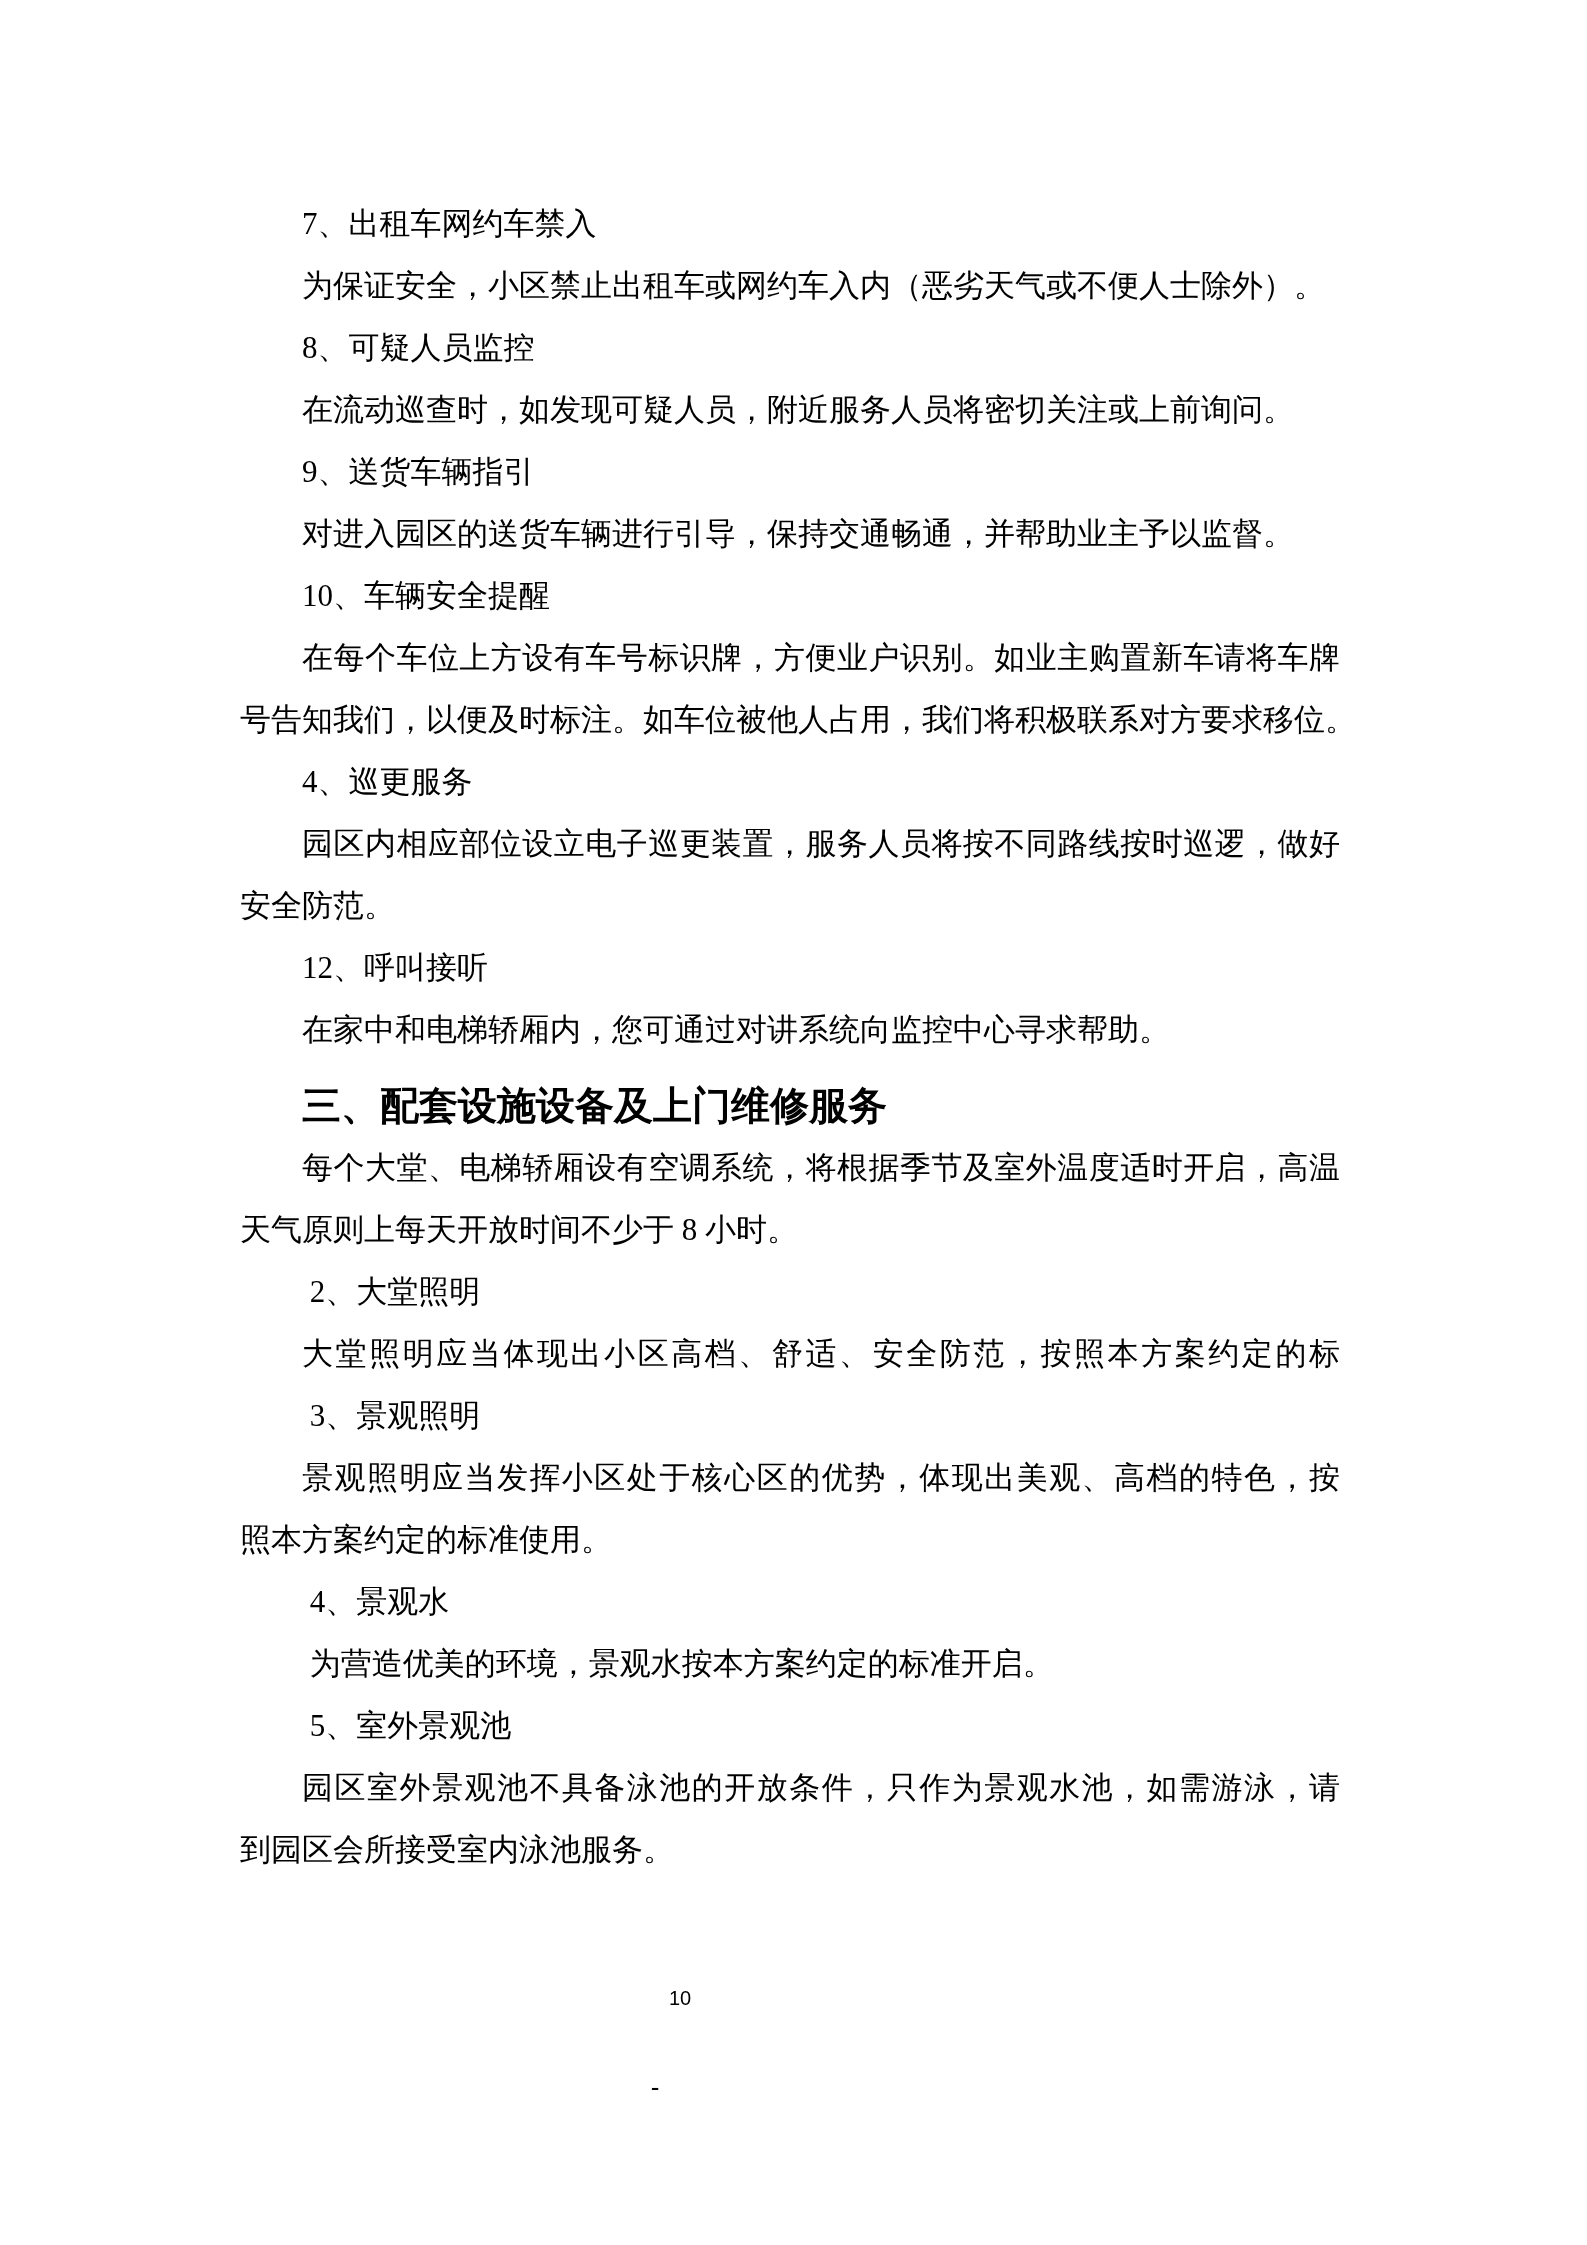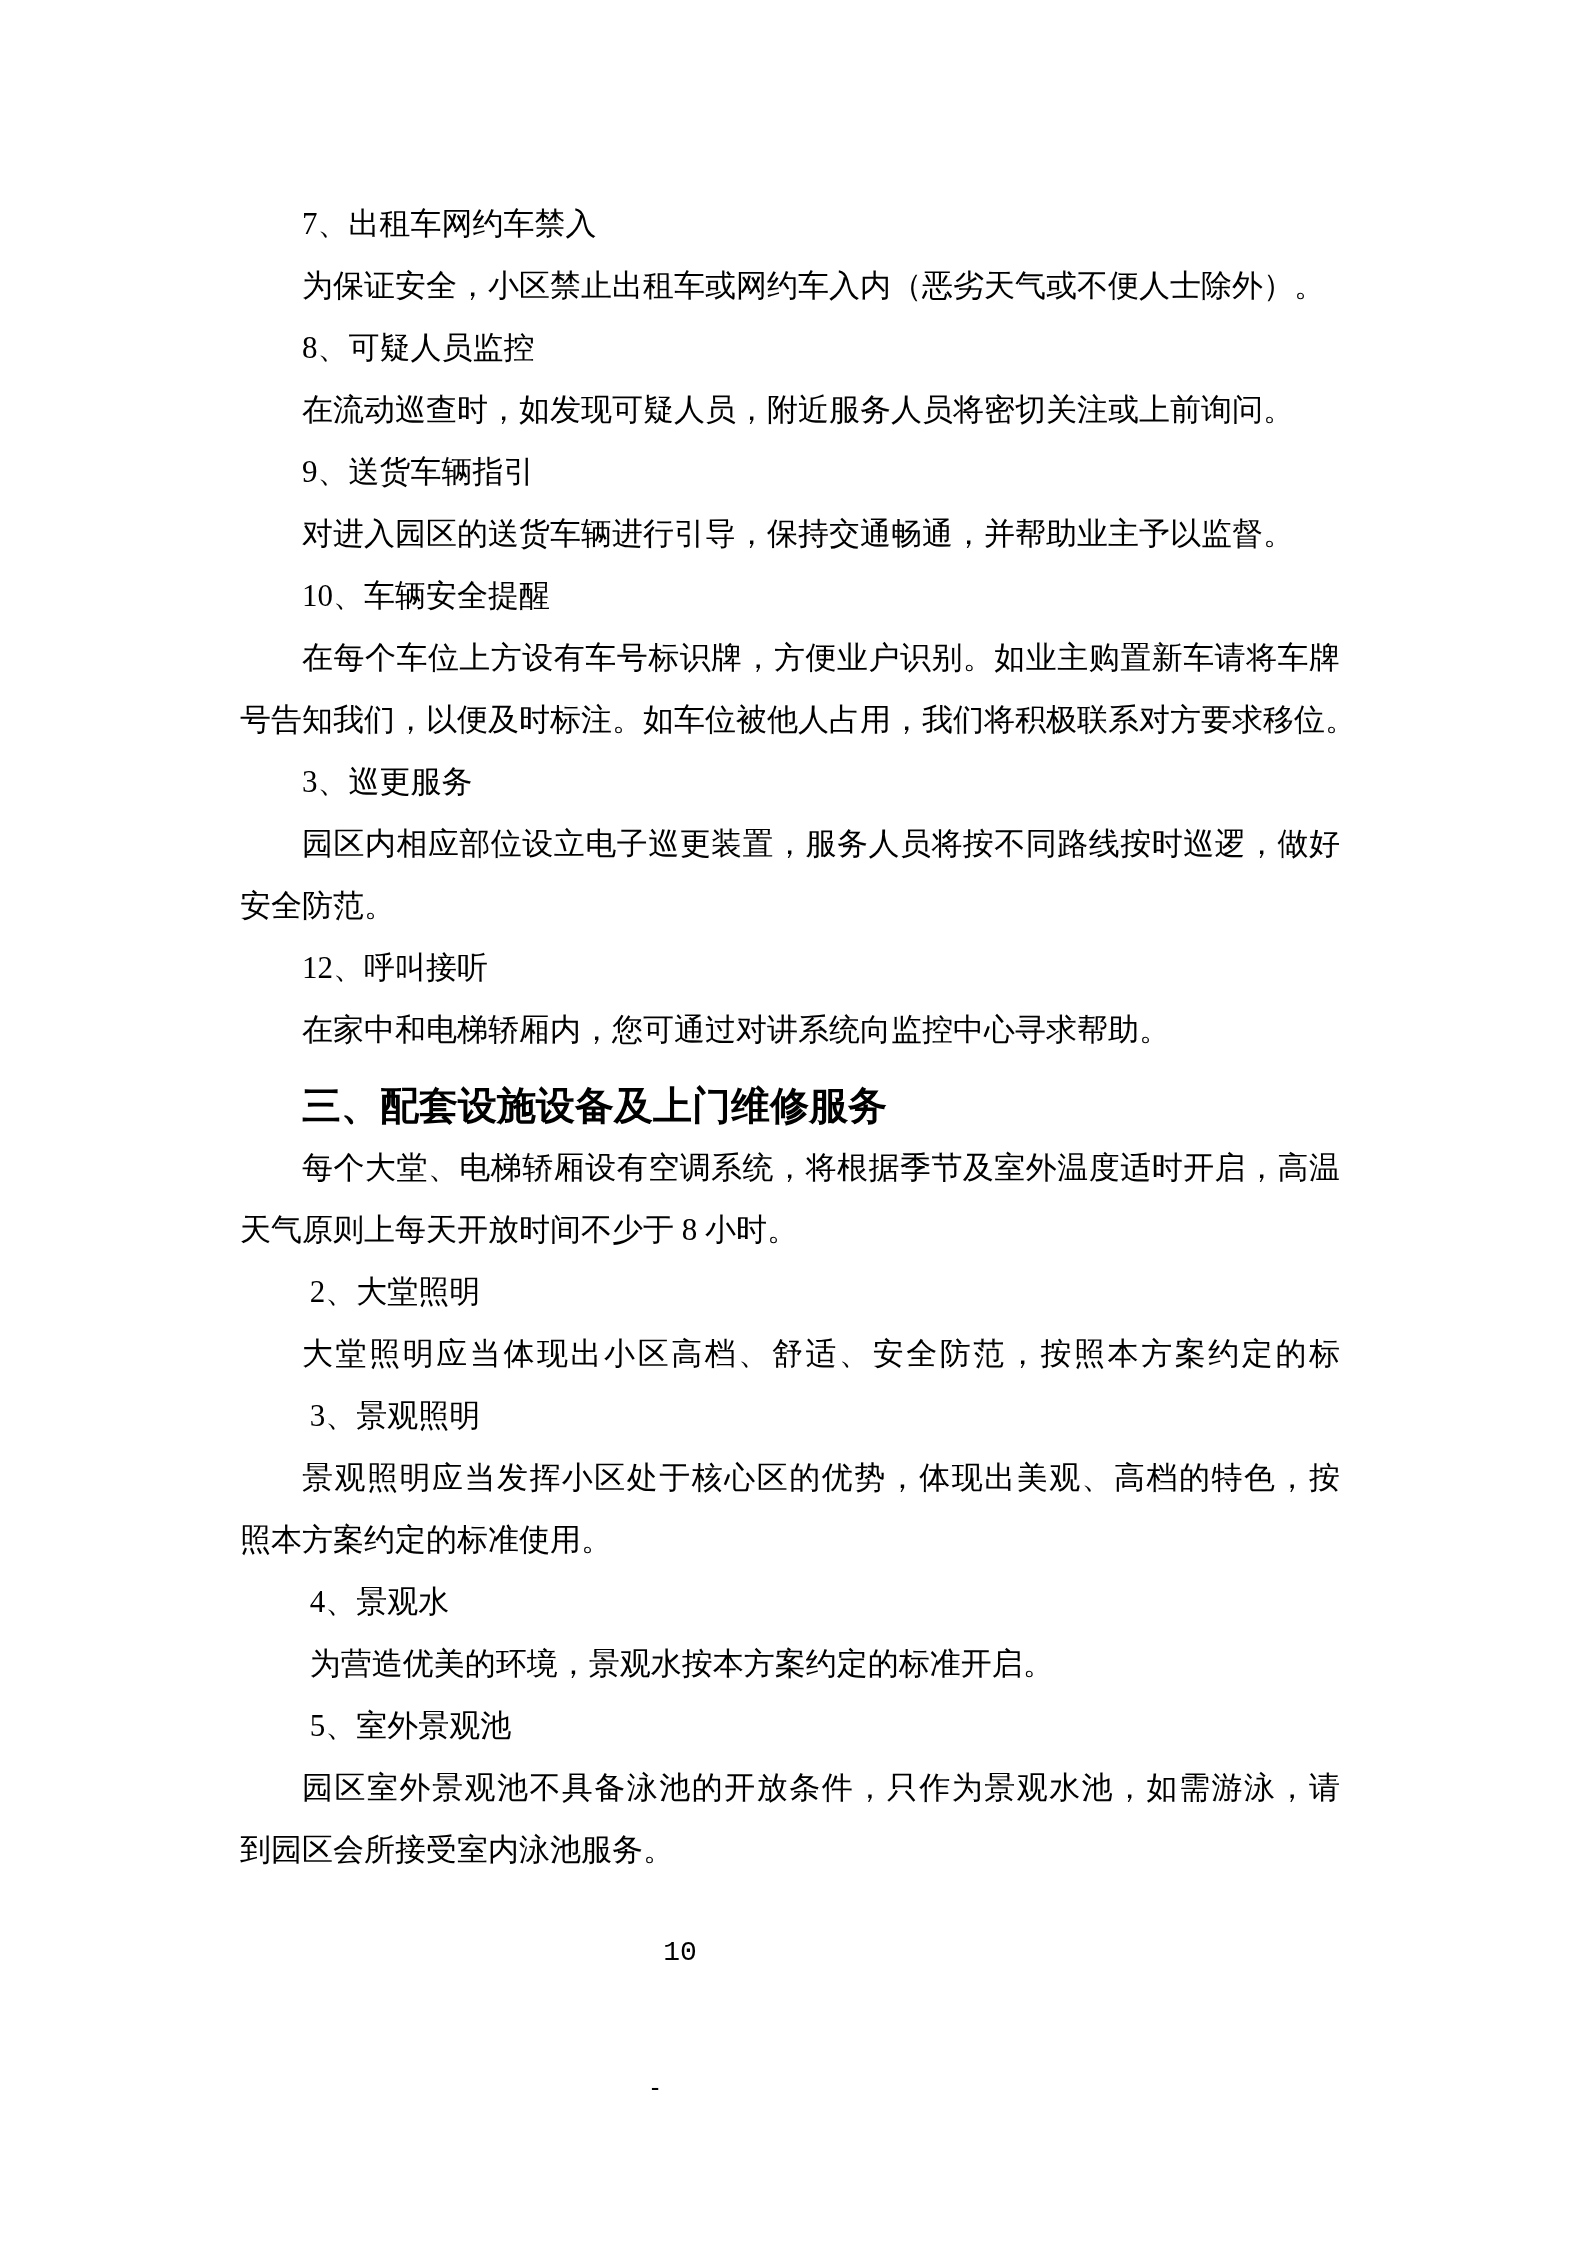--- a/index.html
+++ b/index.html
@@ -37,26 +37,26 @@
     text-align-last: justify; 
   }
   .line.section {
     font-family: "Liberation Sans", "DejaVu Sans", sans-serif;
     font-weight: 700;
     font-size: 39px;
     margin-top: 14px;        
   }
   .footer-num {
     position: absolute;
-    top: 1937px;
+    top: 1982px;
     left: 0;
     width: 100%;
     text-align: center;
-    font-family: Liberation Mono, monospace;
-    font-size: 28px;
+    font-family: Liberation Sans, sans-serif;
+    font-size: 20px;
     line-height: 32px;
     color: #000000;
   }
   .footer-dash {
     position: absolute;
     top: 2072px;
     left: 0;
     width: 100%;
     text-align: center;
     transform: translateX(-25px);
@@ -73,21 +73,21 @@
   <div class="doc-body" id="doc-body">
       <div class="line indent">7、出租车网约车禁入</div>
       <div class="line indent">为保证安全，小区禁止出租车或网约车入内（恶劣天气或不便人士除外）。</div>
       <div class="line indent">8、可疑人员监控</div>
       <div class="line indent">在流动巡查时，如发现可疑人员，附近服务人员将密切关注或上前询问。</div>
       <div class="line indent">9、送货车辆指引</div>
       <div class="line indent">对进入园区的送货车辆进行引导，保持交通畅通，并帮助业主予以监督。</div>
       <div class="line indent">10、车辆安全提醒</div>
       <div class="line indent justify">在每个车位上方设有车号标识牌，方便业户识别。如业主购置新车请将车牌</div>
       <div class="line">号告知我们，以便及时标注。如车位被他人占用，我们将积极联系对方要求移位。</div>
-      <div class="line indent">3、巡更服务</div>
+      <div class="line indent">4、巡更服务</div>
       <div class="line indent justify">园区内相应部位设立电子巡更装置，服务人员将按不同路线按时巡逻，做好</div>
       <div class="line">安全防范。</div>
       <div class="line indent">12、呼叫接听</div>
       <div class="line indent">在家中和电梯轿厢内，您可通过对讲系统向监控中心寻求帮助。</div>
       <div class="line indent section">三、配套设施设备及上门维修服务</div>
       <div class="line indent justify">每个大堂、电梯轿厢设有空调系统，将根据季节及室外温度适时开启，高温</div>
       <div class="line">天气原则上每天开放时间不少于 8 小时。</div>
       <div class="line indent"> 2、大堂照明</div>
       <div class="line indent justify">大堂照明应当体现出小区高档、舒适、安全防范，按照本方案约定的标</div>
       <div class="line indent"> 3、景观照明</div>

